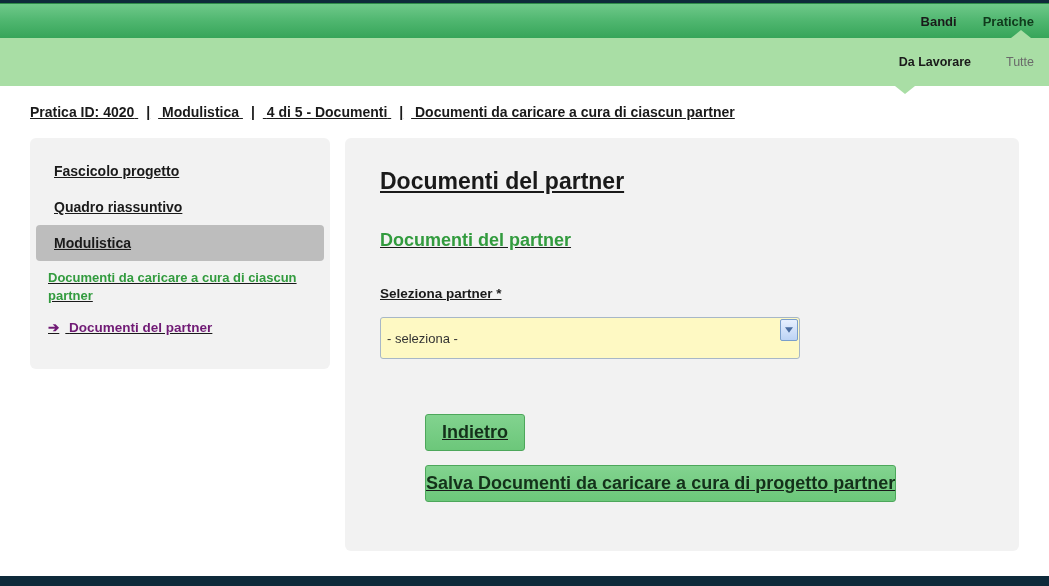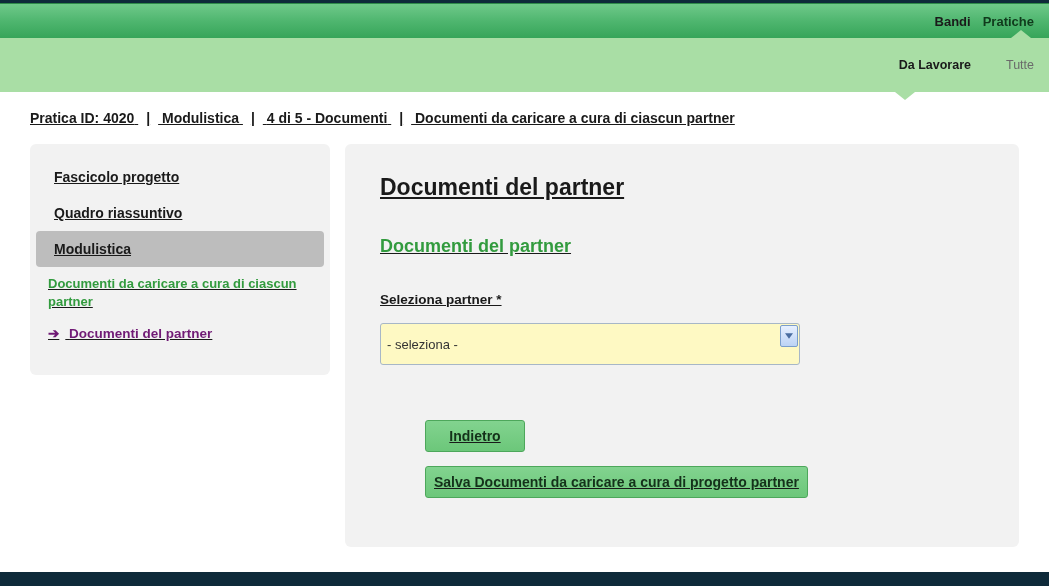--- a/index.html
+++ b/index.html
@@ -12,30 +12,30 @@
       height: 35px;
       display: flex;
       justify-content: flex-end;
       align-items: center;
       padding: 0 15px;
       border-top: 1px solid #2d8a49;
     }
     .header-top a {
       font-weight: bold;
       font-size: 13px;
-      margin-left: 12px;
+      margin-left: 26px;
       color: #1a1a1a;
       text-decoration: none;
       cursor: pointer;
     }
     .header-top a.active { color: #103a1c; }
     
     .header-sub {
       background: #a9dea5;
-      height: 54px;
+      height: 48px;
       display: flex;
       justify-content: flex-end;
       align-items: center;
       padding: 0 15px;
       position: relative;
     }
     .header-sub a {
       font-weight: bold;
       font-size: 12.5px;
       margin-left: 35px;
@@ -165,23 +165,23 @@
       justify-content: center;
     }
     .select-btn svg { width: 8px; height: 6px; }
     
     .actions { margin-top: 55px; padding-left: 45px; }
     .btn {
       display: block;
       background: linear-gradient(to bottom, #82d38f, #6cc77a);
       border: 1px solid #4da75b;
       border-radius: 3px;
-      padding: 7px 8px;
+      padding: 7px 0;
       font-family: inherit;
-      font-size: 14px;
+      font-size: 18px;
       font-weight: bold;
       color: #14311a;
       cursor: pointer;
       margin-bottom: 14px;
       text-align: center;
     }
     .btn.small { width: 100px; }
     
     .footer-dark { height: 20px; background: #0e2a3a; margin-top: 0; }
   </style>

